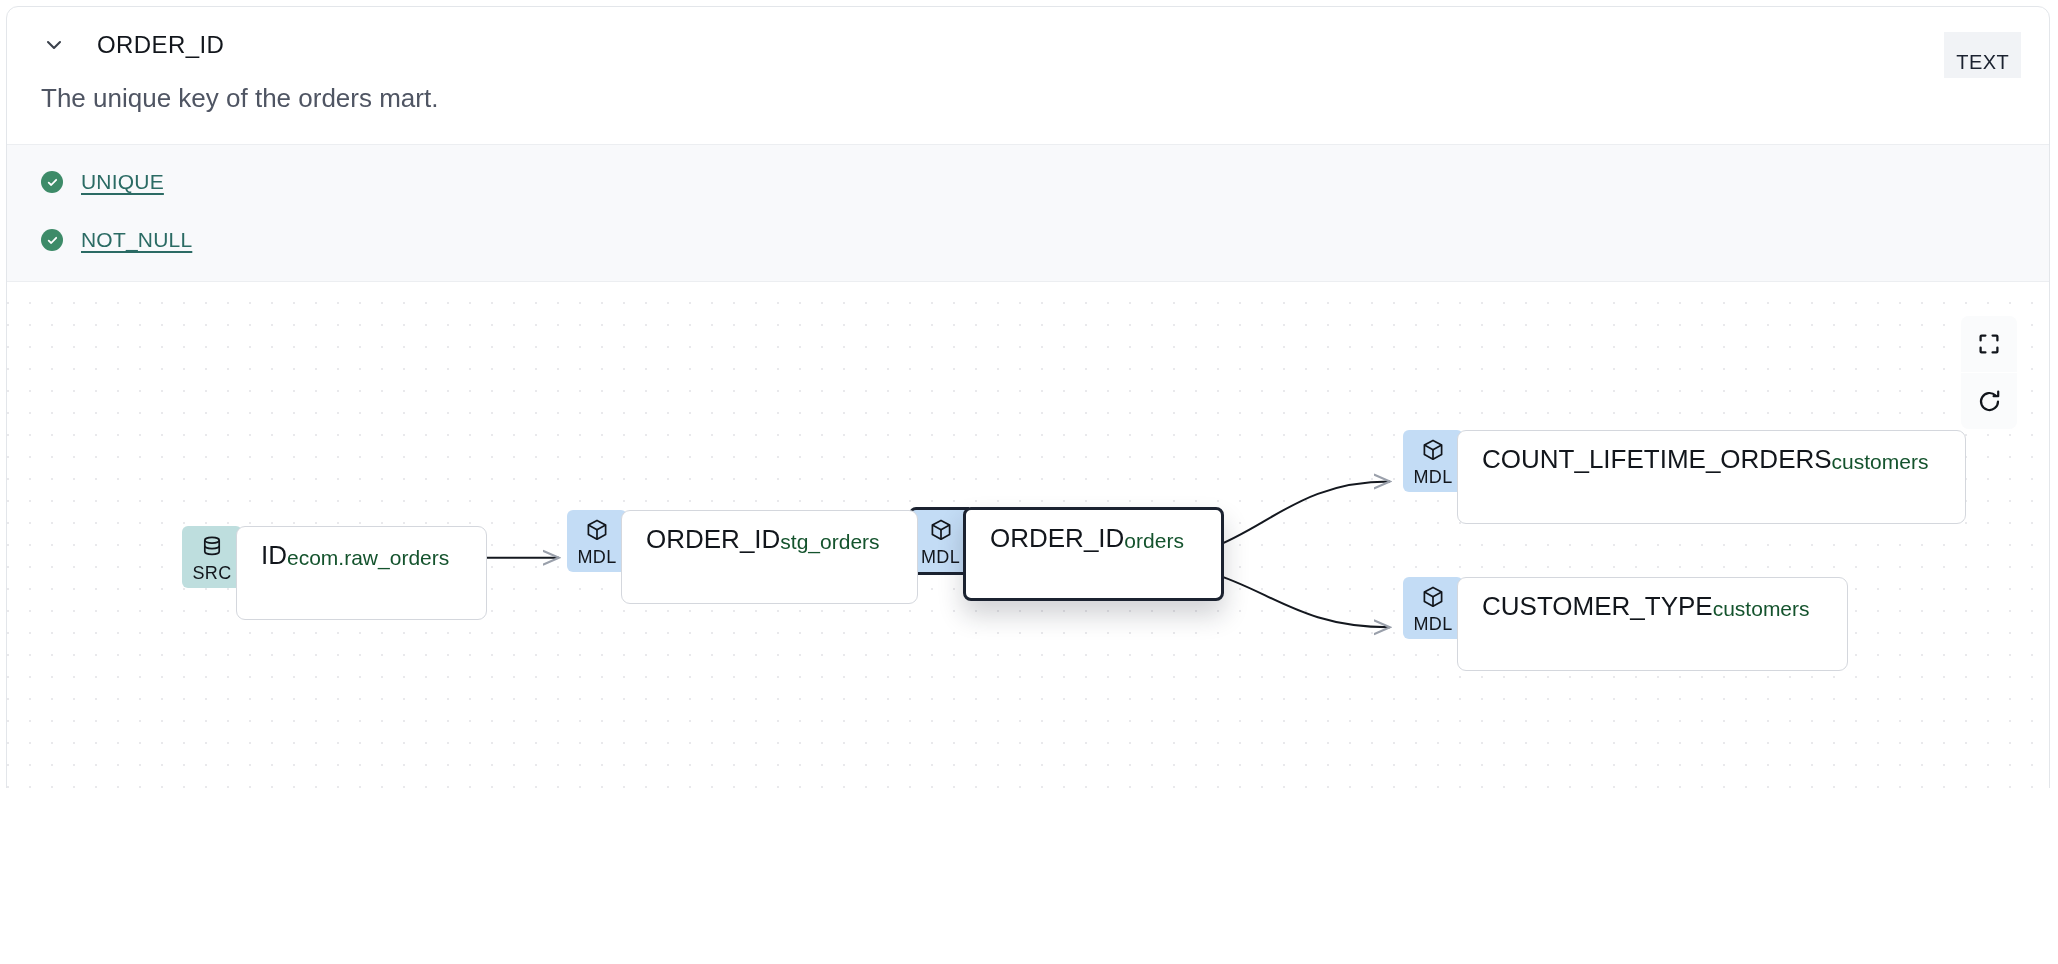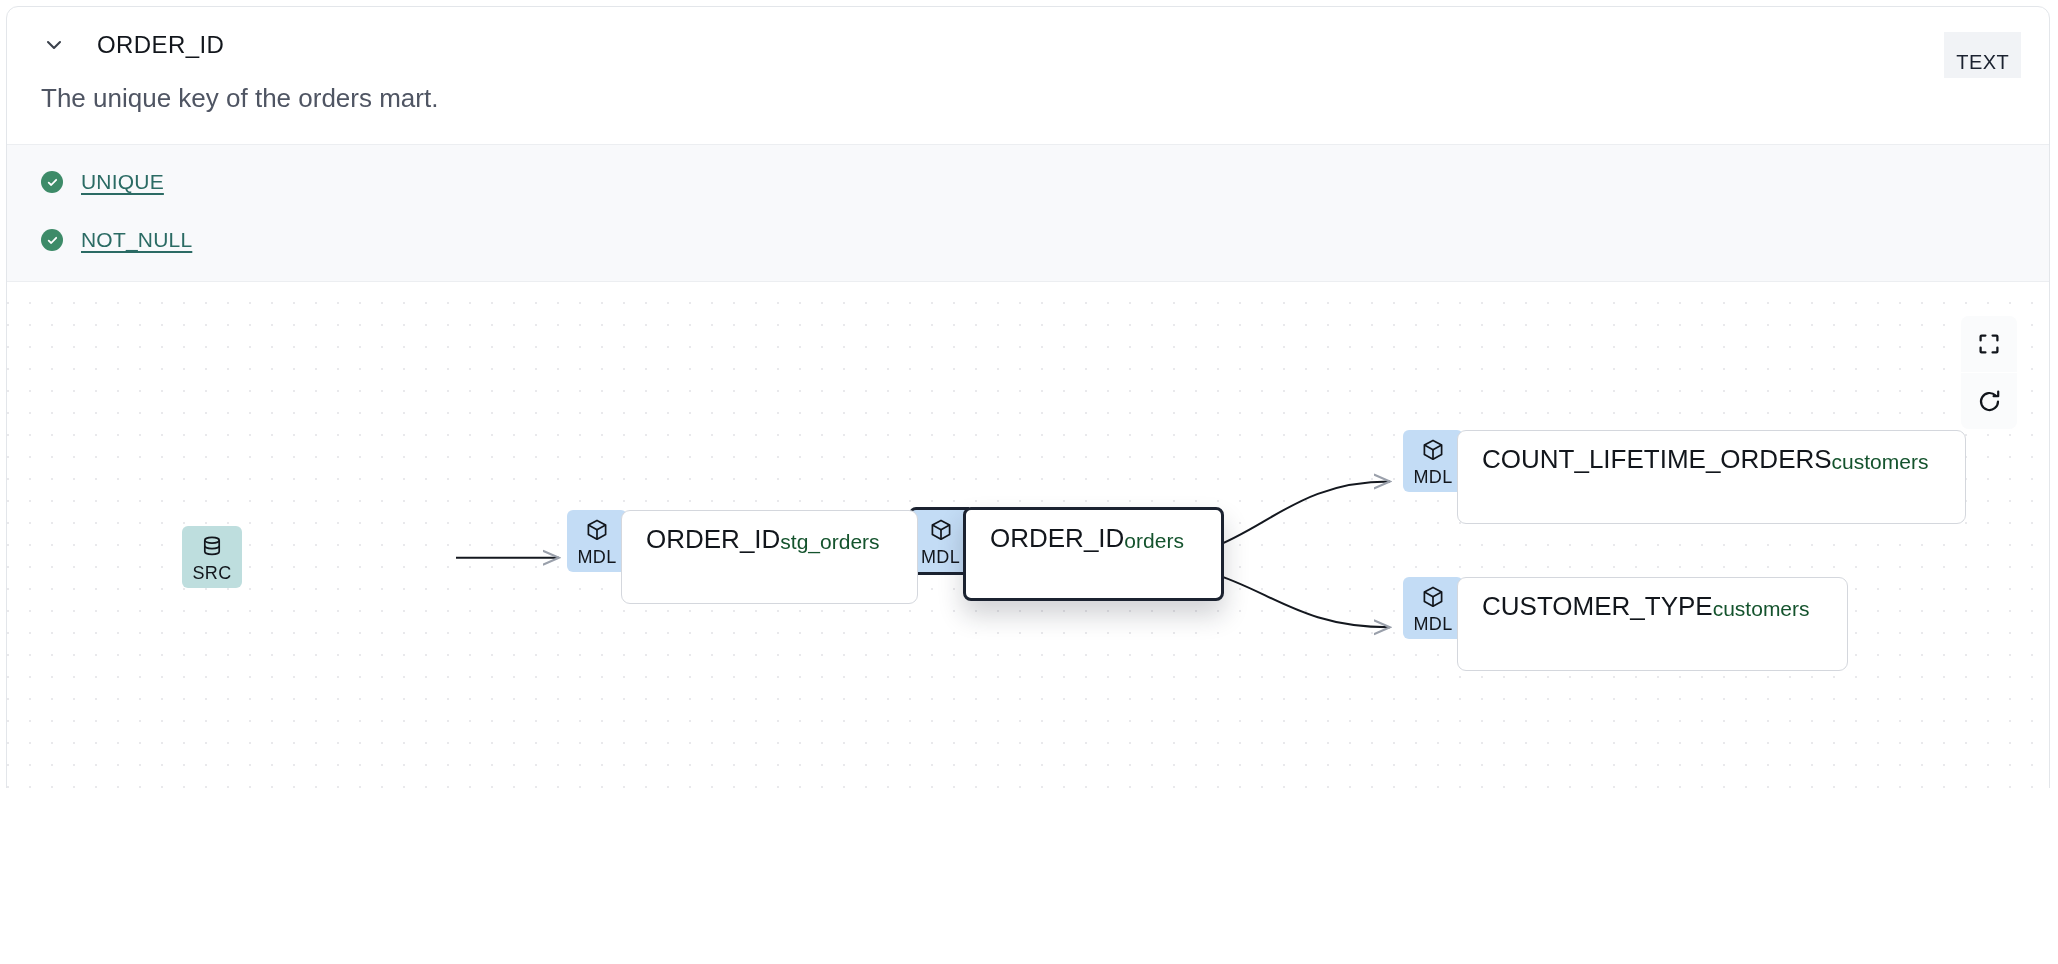--- a/index.html
+++ b/index.html
@@ -302,20 +302,24 @@
         <div class="badge badge-src">
           <span>
             <svg width="26" height="26" viewBox="0 0 26 26" fill="none">
               <ellipse cx="13" cy="7.2" rx="7.2" ry="2.9" stroke="#12161c" stroke-width="1.7"></ellipse>
               <path d="M5.8 7.2 v5.6 c0 1.6 3.2 2.9 7.2 2.9 s7.2 -1.3 7.2 -2.9 V7.2" stroke="#12161c" stroke-width="1.7" fill="none"></path>
               <path d="M5.8 12.8 v5.6 c0 1.6 3.2 2.9 7.2 2.9 s7.2 -1.3 7.2 -2.9 v-5.6" stroke="#12161c" stroke-width="1.7" fill="none"></path>
             </svg>
           </span>
           <span class="badge-label">SRC</span>
         </div>
+        <div class="body">
+          <div class="node-name">ID</div>
+          <div class="node-sub">ecom.raw_orders</div>
+        </div>
       </div>
 
       <div class="node" style="left:560px; top:228px;">
         <div class="badge badge-mdl">
           <span>
             <svg width="26" height="26" viewBox="0 0 26 26" fill="none">
               <path d="M13 3.4 L21.6 8.1 V17.5 L13 22.2 L4.4 17.5 V8.1 Z" stroke="#12161c" stroke-width="1.7" fill="none" stroke-linejoin="round"></path>
               <path d="M4.4 8.1 L13 12.8 L21.6 8.1" stroke="#12161c" stroke-width="1.7" fill="none" stroke-linejoin="round"></path>
               <path d="M13 12.8 V22.2" stroke="#12161c" stroke-width="1.7" fill="none"></path>
             </svg>

